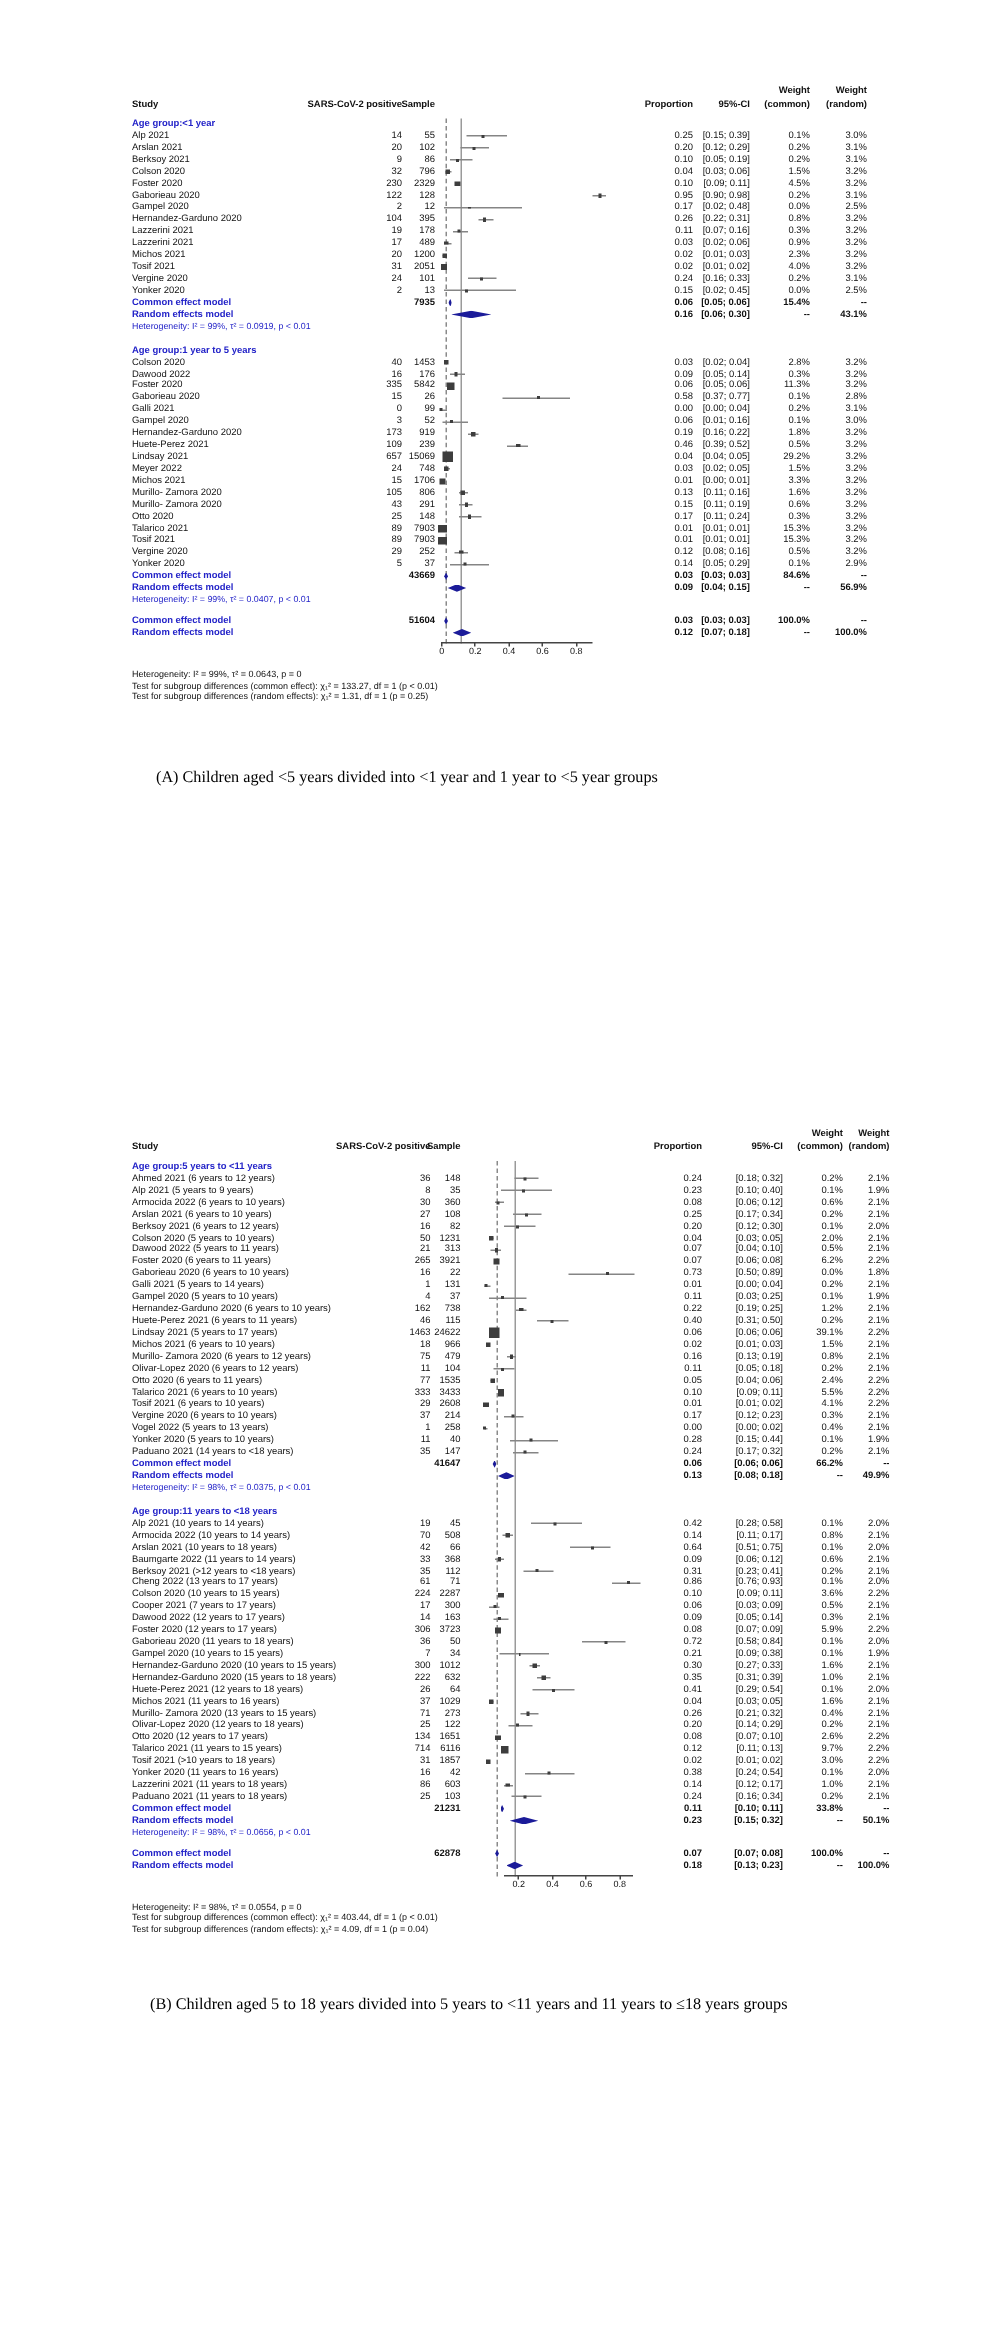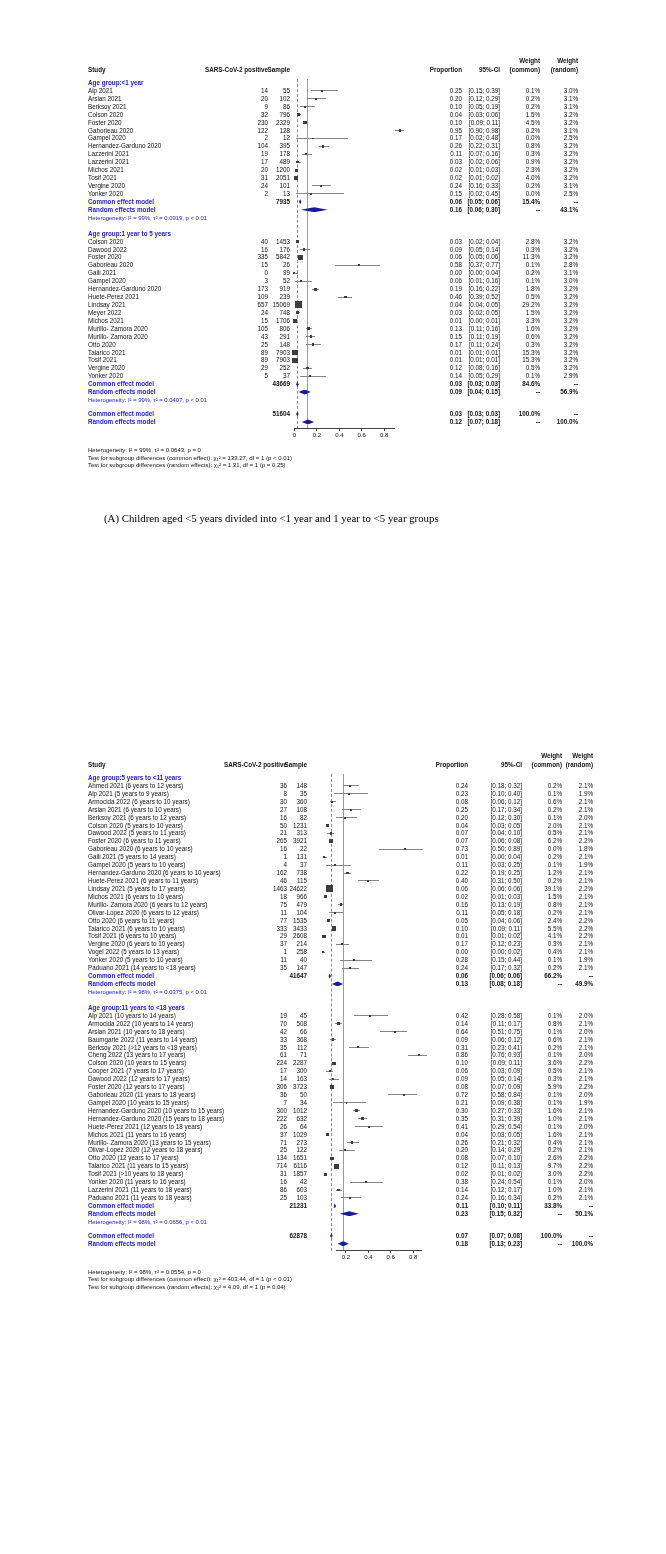--- a/index.html
+++ b/index.html
@@ -2641,13 +2641,14 @@
       <div class="footrow">
         <span>Test for subgroup differences (common effect): χ₁² = 403.44, df = 1 (p &lt; 0.01)</span>
       </div>
       <div class="footrow">
         <span>Test for subgroup differences (random effects): χ₁² = 4.09, df = 1 (p = 0.04)</span>
       </div>
       <div class="refline dash" style="left: 242.84px; top: 22px; height: 477px;"></div>
       <div class="refline solid" style="left: 255.16px; top: 22px; height: 477px;"></div>
     </div>
   <div class="caption" style="left:104px;top:512px;">(A)  Children aged &lt;5 years divided into &lt;1 year and 1 year to &lt;5 year groups</div>
+  <div class="caption" style="left:100px;top:1330px;">(B)  Children aged 5 to 18 years divided into 5 years to &lt;11 years and 11 years to ≤18 years groups</div>
 </div>
 
 </body></html>

